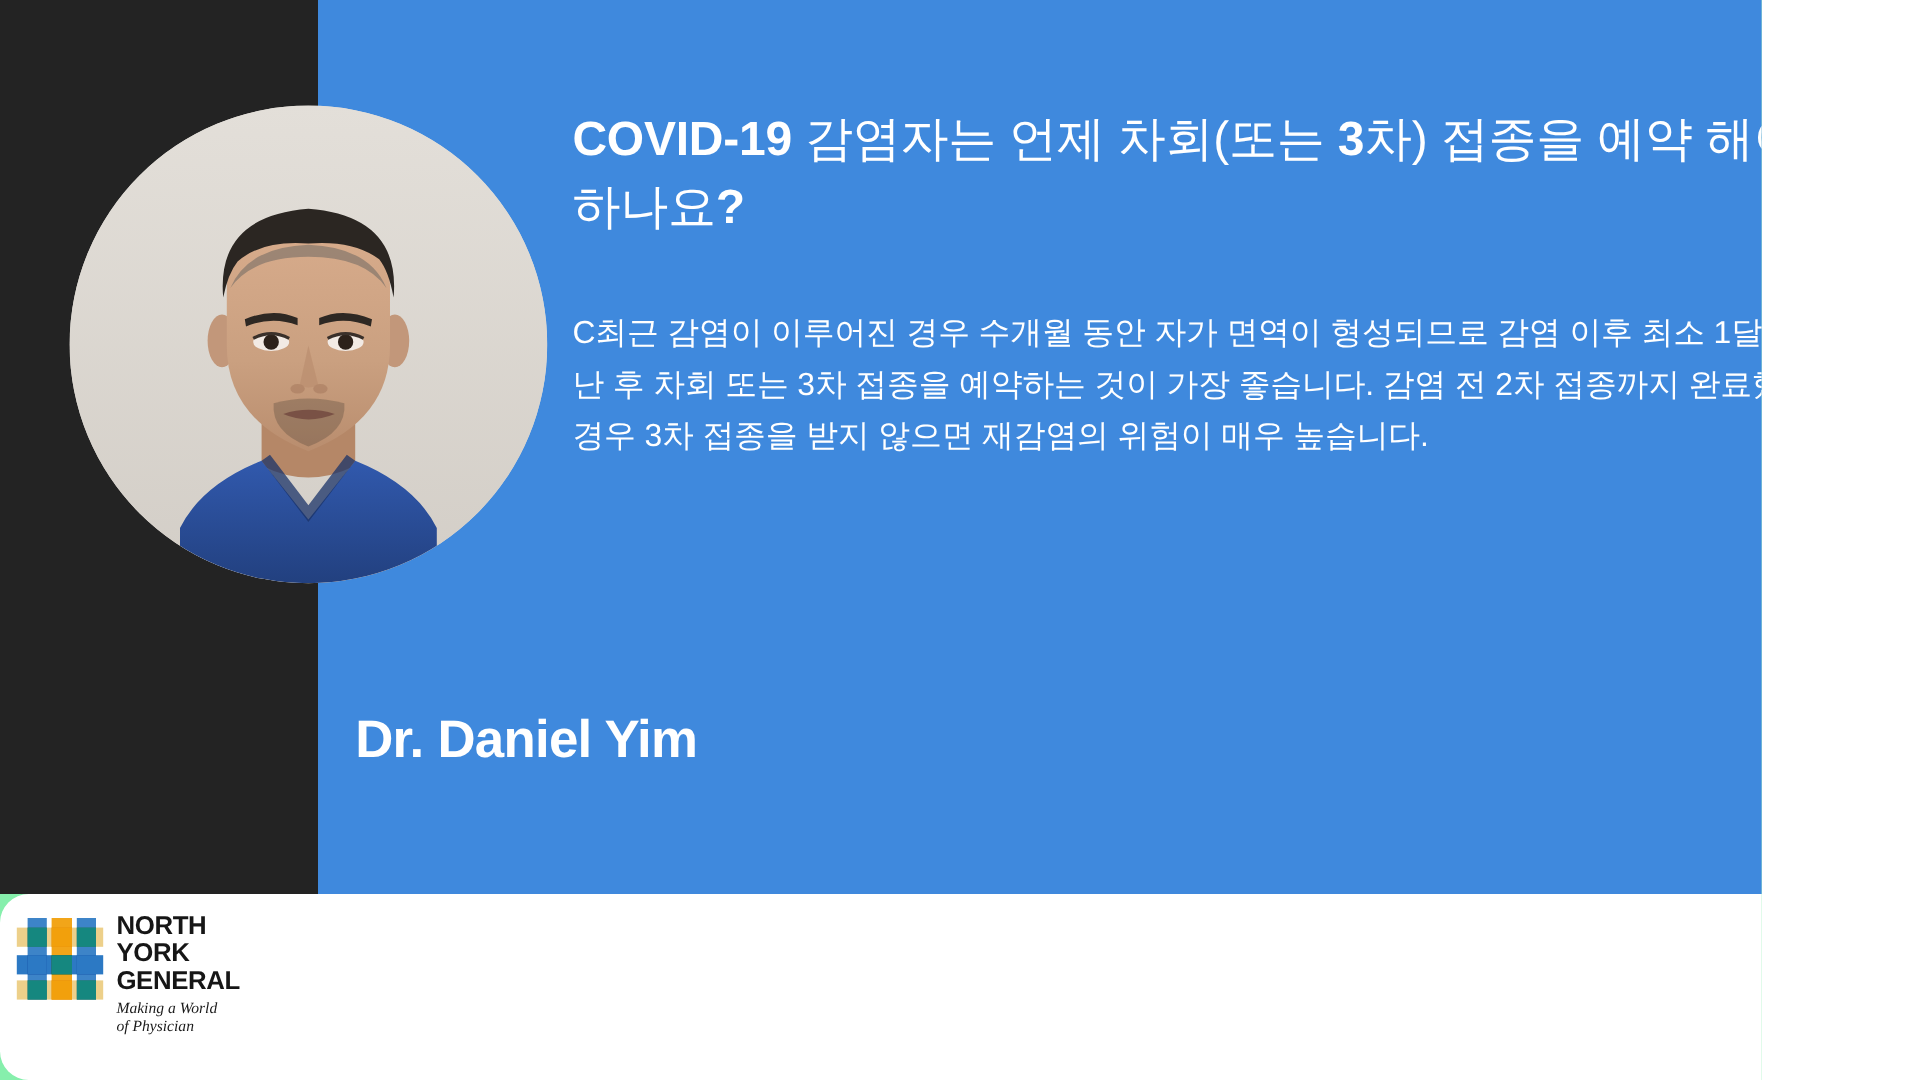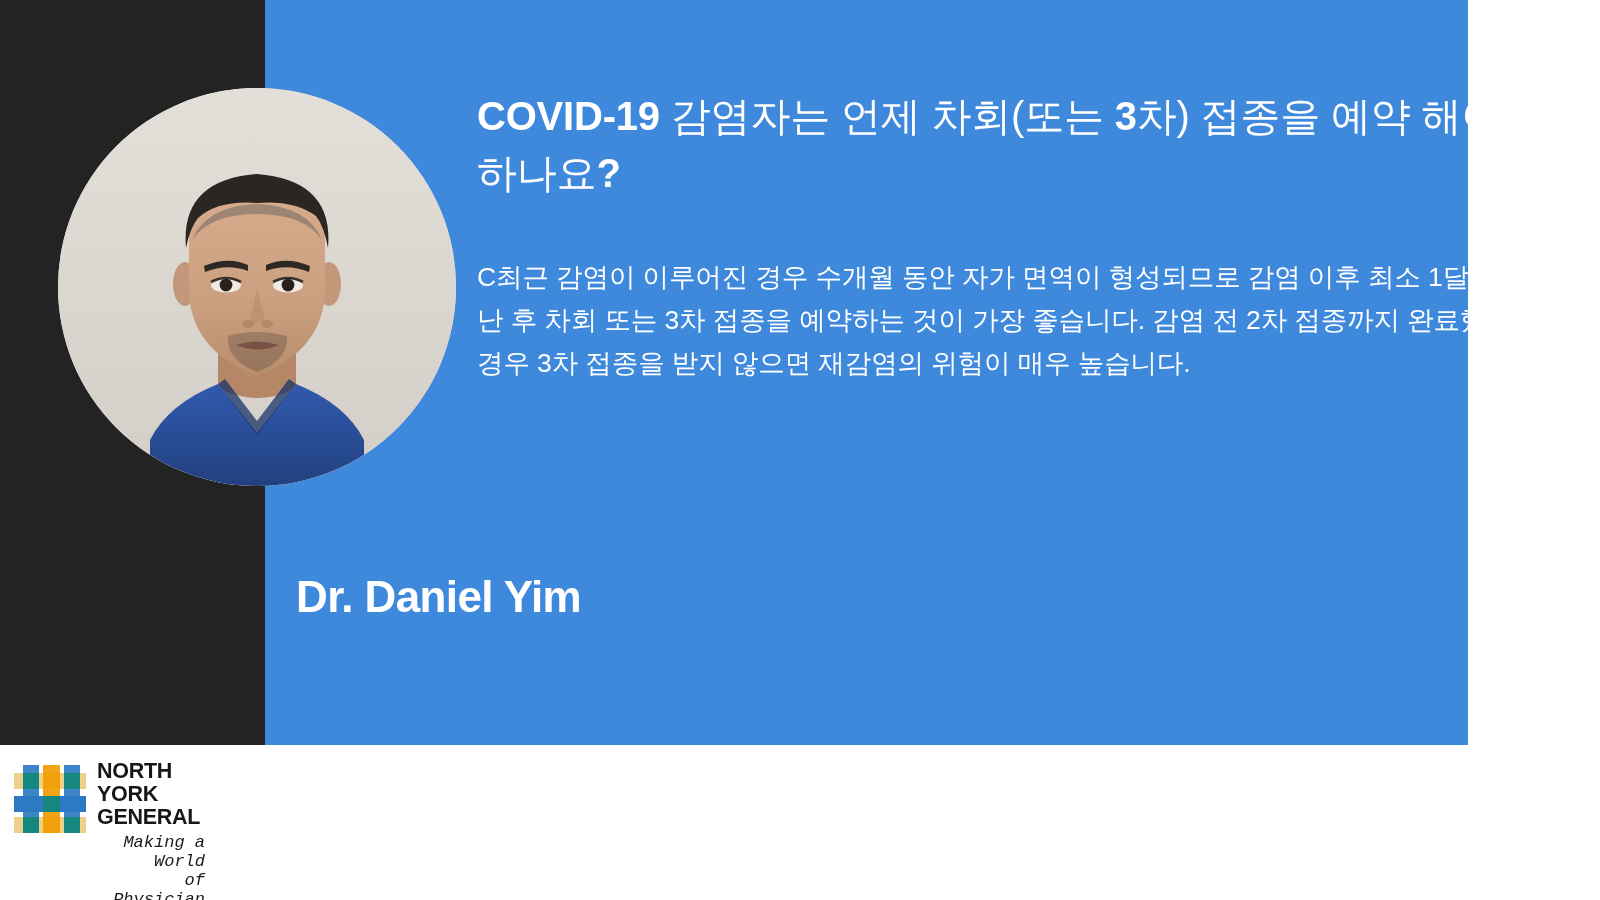--- a/index.html
+++ b/index.html
@@ -71,21 +71,21 @@
     font-size: 26.5px;
     line-height: 1.62;
     font-weight: 400;
     letter-spacing: -0.1px;
   }
 
   
   .person-name {
     position: absolute;
     left: 296px;
-    top: 572px;
+    top: 592px;
     color: #ffffff;
     font-size: 44px;
     font-weight: 700;
     letter-spacing: -0.6px;
   }
   .person-role {
     position: absolute;
     left: 297px;
     top: 656px;
     color: #f0f4f8;
@@ -97,20 +97,21 @@
   
   .footer {
     position: absolute;
     left: 0;
     top: 745px;
     width: 1600px;
     height: 155px;
     background: #ffffff;
     display: flex;
     align-items: center;
+    border-radius: 24px;
   }
 
   
   .nygh-logo {
     position: absolute;
     left: 14px;
     top: 14px;
     display: flex;
     align-items: flex-start;
   }
@@ -130,26 +131,26 @@
   .nygh-words .w {
     font-family: "Liberation Sans", sans-serif;
     font-weight: 700;
     font-size: 21.5px;
     line-height: 1.06;
     color: #161616;
     letter-spacing: -0.3px;
   }
   .nygh-tag {
     margin-top: 5px;
-    font-family: Liberation Mono, monospace;
+    font-family: Liberation Serif, serif;
     font-style: italic;
-    font-size: 17px;
+    font-size: 13px;
     line-height: 1.12;
     color: #1a1a1a;
-    text-align: right;
+    text-align: left;
     width: 108px;
   }
 </style>
 </head>
 <body>
 
 <div id="slide">
 
   <div class="stage">
 

